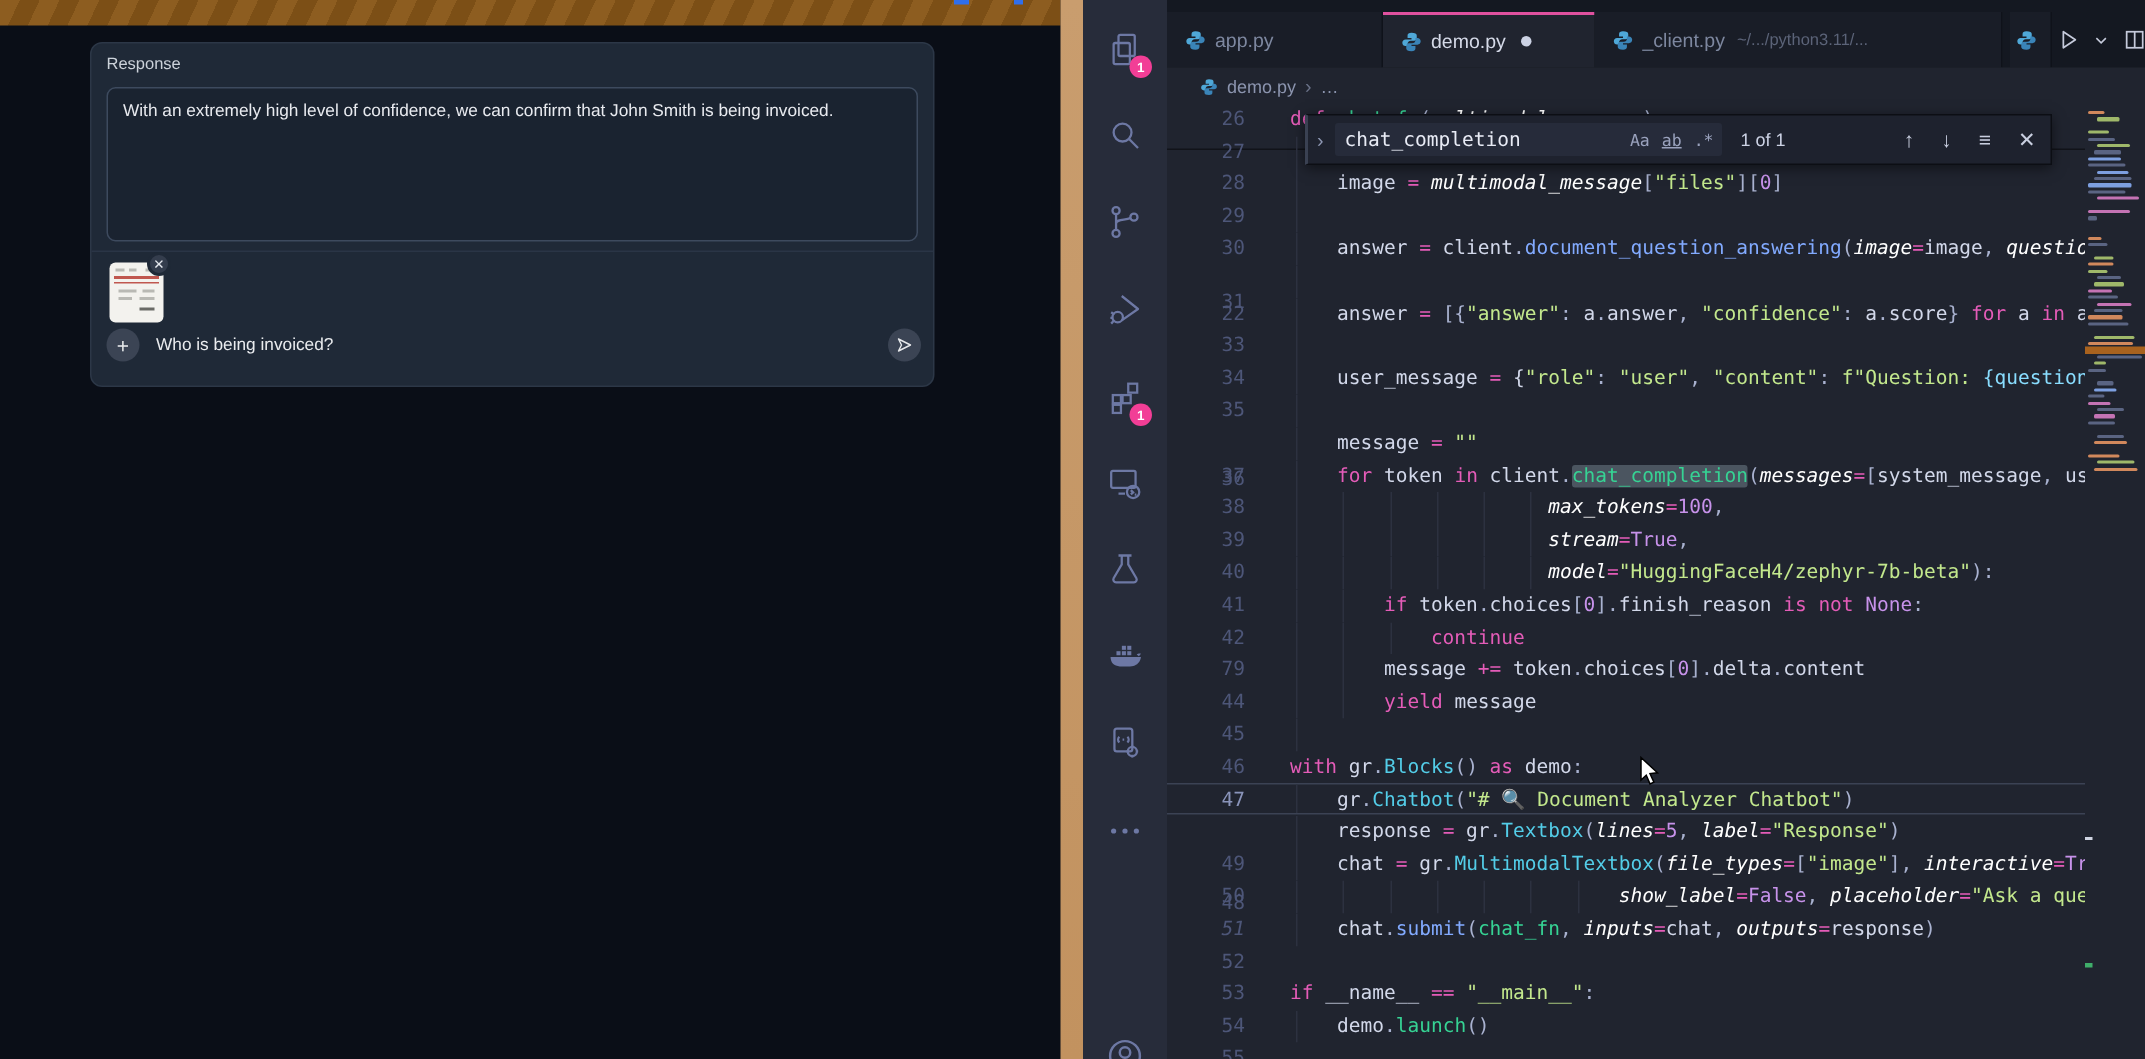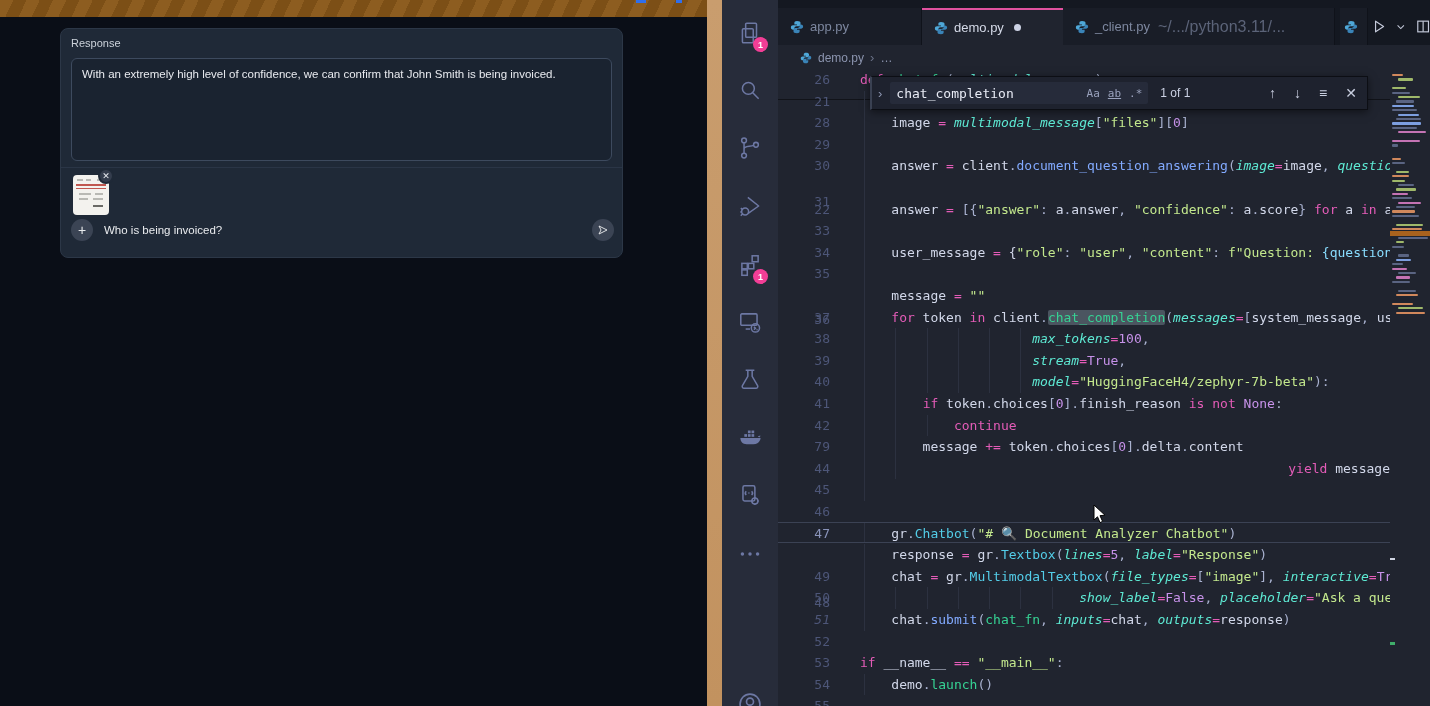--- a/index.html
+++ b/index.html
@@ -37,39 +37,39 @@
   .activity { position:absolute; left:0; top:0; width:56px; height:706px; background:#272c3a; overflow:hidden; }
   .act-item { position:absolute; left:0; width:56px; height:44px; display:flex; align-items:center; justify-content:center; cursor:pointer; }
   .act-item svg { stroke:#6d78a4; fill:none; stroke-width:1.4; }
   .act-badge { position:absolute; width:15px; height:15px; border-radius:50%; background:#f23e96;
     color:#fff; font-size:9px; font-weight:bold; display:flex; align-items:center; justify-content:center; }
   .main { position:absolute; left:56px; top:0; right:0; height:706px; }
   .tabstrip { position:absolute; left:0; top:0; right:0; height:45px; background:#141821; }
   .tab { position:absolute; top:8px; height:37px; display:flex; align-items:center; gap:6px;
     padding:0 12px; font-size:13px; color:#7d879f; background:#191d27; border-right:1px solid #0f121a; cursor:pointer; }
   .tab.active { background:#20242f; border-top:2px solid #e0519f; color:#d5dae8; border-right:none; }
-  .tab .desc { font-size:16px; color:#5b6378; margin-left:2px; }
+  .tab .desc { font-size:11px; color:#5b6378; margin-left:2px; }
   .mod-dot { width:7px; height:7px; border-radius:50%; background:#ccd2e4; margin-left:4px; }
   .editor-actions { position:absolute; top:8px; right:0; height:37px; width:62px; background:#141821;
     display:flex; align-items:center; gap:10px; padding-left:4px; }
   .editor-actions svg { stroke:#c5cadb; fill:none; stroke-width:1.3; cursor:pointer; }
   .breadcrumb { position:absolute; left:0; top:45px; right:0; height:25px; background:#20242f;
     display:flex; align-items:center; gap:6px; padding-left:22px; font-size:12px; color:#8b94ae; }
   .bc-sep { color:#6a7288; font-size:13px; }
 
   .editor { position:absolute; left:0; top:70px; right:0; bottom:0; background:#20242f; overflow:hidden; }
   .ln { position:absolute; left:0; width:52px; text-align:right; color:#4d5678;
     font:13px/21.6px "DejaVu Sans Mono", monospace; cursor:pointer; }
   .ln.cur { color:#8a94ba; }
   .codeline { position:absolute; left:0; right:40px; height:21.6px; padding-left:82px;
     font:13px/21.6px "DejaVu Sans Mono", monospace; white-space:pre; overflow:hidden; cursor:text; }
   .codeline.cur { border-top:1px solid #3b4254; border-bottom:1px solid #3b4254; }
   .guide { position:absolute; top:0; bottom:0; width:1px; background:#2c3140; }
   .tk-t{color:#d2d8ea} .tk-k{color:#e45cb8} .tk-s{color:#c3e88d} .tk-f{color:#82aaff}
-  .tk-c{color:#53cde8} .tk-g{color:#36d394} .tk-p{color:#5eead4;font-style:italic}
+  .tk-c{color:#53cde8} .tk-g{color:#36d394} .tk-p{color:#ffffff;font-style:italic}
   .tk-n{color:#c792ea} .tk-d{color:#a9b2d0} .tk-e{color:#89ddff}
   .tk-m{color:#36d394;background:#4b5560;border-radius:2px}
   .sticky-shadow { position:absolute; left:0; right:40px; top:29px; height:1px; background:rgba(0,0,0,.45); }
 
   .findwidget { position:absolute; left:92px; top:76px; width:498px; height:34px;
     background:#1e222e; border:1px solid #0c0e14; border-left:2px solid #3a4152;
     box-shadow:0 2px 8px rgba(0,0,0,.5); display:flex; align-items:center; z-index:5; }
   .fw-chev { color:#8d96b2; font-size:13px; padding:0 8px 0 6px; cursor:pointer; }
   .fw-input { width:258px; height:22px; background:#262b3a; border-radius:2px;
     display:flex; align-items:center; padding:0 6px; }
@@ -267,21 +267,21 @@
       <span>demo.py</span>
       <span class="bc-sep">›</span>
       <span>…</span>
     </div>
 
     <div class="editor" id="editor">
       <div class="sticky-shadow"></div>
 
     <div class="ln" style="top: -1px;">26</div>
         <div class="codeline" style="top: -1px;"><span class="tk-k">def</span><span class="tk-t"> </span><span class="tk-g">chat_fn</span><span class="tk-d">(</span><span class="tk-p">multimodal_message</span><span class="tk-d">):</span></div>
-        <div class="ln" style="top: 20.6px;">21</div>
+        <div class="ln" style="top: 20.6px;">27</div>
         <div class="codeline" style="top: 20.6px;"><span class="guide" style="left: 86px;"></span><span class="tk-t">    question </span><span class="tk-k">=</span><span class="tk-t"> </span><span class="tk-p">multimodal_message</span><span class="tk-d">[</span><span class="tk-s">"text"</span><span class="tk-d">]</span></div>
         <div class="ln" style="top: 42.2px;">28</div>
         <div class="codeline" style="top: 42.2px;"><span class="guide" style="left: 86px;"></span><span class="tk-t">    image </span><span class="tk-k">=</span><span class="tk-t"> </span><span class="tk-p">multimodal_message</span><span class="tk-d">[</span><span class="tk-s">"files"</span><span class="tk-d">][</span><span class="tk-n">0</span><span class="tk-d">]</span></div>
         <div class="ln" style="top: 63.8px;">29</div>
         <div class="codeline" style="top: 63.8px;"><span class="guide" style="left: 86px;"></span></div>
         <div class="ln" style="top: 85.4px;">30</div>
         <div class="codeline" style="top: 85.4px;"><span class="guide" style="left: 86px;"></span><span class="tk-t">    answer </span><span class="tk-k">=</span><span class="tk-t"> client</span><span class="tk-d">.</span><span class="tk-f">document_question_answering</span><span class="tk-d">(</span><span class="tk-p">image</span><span class="tk-k">=</span><span class="tk-t">image</span><span class="tk-d">, </span><span class="tk-p">question</span></div>
         <div class="ln" style="top: 121px;">31</div>
         <div class="codeline" style="top: 107px;"><span class="guide" style="left: 86px;"></span></div>
         <div class="ln" style="top: 128.6px;">22</div>
@@ -302,24 +302,25 @@
         <div class="codeline" style="top: 279.8px;"><span class="guide" style="left: 86px;"></span><span class="guide" style="left: 117.29px;"></span><span class="guide" style="left: 148.58px;"></span><span class="guide" style="left: 179.87px;"></span><span class="guide" style="left: 211.16px;"></span><span class="guide" style="left: 242.45px;"></span><span class="tk-t">                      </span><span class="tk-p">stream</span><span class="tk-k">=</span><span class="tk-n">True</span><span class="tk-d">,</span></div>
         <div class="ln" style="top: 301.4px;">40</div>
         <div class="codeline" style="top: 301.4px;"><span class="guide" style="left: 86px;"></span><span class="guide" style="left: 117.29px;"></span><span class="guide" style="left: 148.58px;"></span><span class="guide" style="left: 179.87px;"></span><span class="guide" style="left: 211.16px;"></span><span class="guide" style="left: 242.45px;"></span><span class="tk-t">                      </span><span class="tk-p">model</span><span class="tk-k">=</span><span class="tk-s">"HuggingFaceH4/zephyr-7b-beta"</span><span class="tk-d">):</span></div>
         <div class="ln" style="top: 323px;">41</div>
         <div class="codeline" style="top: 323px;"><span class="guide" style="left: 86px;"></span><span class="guide" style="left: 117.29px;"></span><span class="tk-t">        </span><span class="tk-k">if</span><span class="tk-t"> token</span><span class="tk-d">.</span><span class="tk-t">choices</span><span class="tk-d">[</span><span class="tk-n">0</span><span class="tk-d">].</span><span class="tk-t">finish_reason </span><span class="tk-k">is</span><span class="tk-t"> </span><span class="tk-k">not</span><span class="tk-t"> </span><span class="tk-n">None</span><span class="tk-d">:</span></div>
         <div class="ln" style="top: 344.6px;">42</div>
         <div class="codeline" style="top: 344.6px;"><span class="guide" style="left: 86px;"></span><span class="guide" style="left: 117.29px;"></span><span class="guide" style="left: 148.58px;"></span><span class="tk-t">            </span><span class="tk-k">continue</span></div>
         <div class="ln" style="top: 366.2px;">79</div>
         <div class="codeline" style="top: 366.2px;"><span class="guide" style="left: 86px;"></span><span class="guide" style="left: 117.29px;"></span><span class="tk-t">        message </span><span class="tk-k">+=</span><span class="tk-t"> token</span><span class="tk-d">.</span><span class="tk-t">choices</span><span class="tk-d">[</span><span class="tk-n">0</span><span class="tk-d">].</span><span class="tk-t">delta</span><span class="tk-d">.</span><span class="tk-t">content</span></div>
         <div class="ln" style="top: 387.8px;">44</div>
-        <div class="codeline" style="top: 387.8px; text-align: right;"><span class="guide" style="left: 86px;"></span><span class="guide" style="left: 117.29px;"></span><span class="tk-t">        </span><span class="tk-k">yield</span><span class="tk-t"> message</span></div>
+        <div class="codeline" style="top: 387.8px;"><span class="guide" style="left: 86px;"></span><span class="guide" style="left: 117.29px;"></span><span class="tk-t">        </span><span class="tk-k">yield</span><span class="tk-t"> message</span></div>
         <div class="ln" style="top: 409.4px;">45</div>
         <div class="codeline" style="top: 409.4px;"><span class="guide" style="left: 86px;"></span></div>
         <div class="ln" style="top: 431px;">46</div>
+        <div class="codeline" style="top: 431px;"><span class="tk-k">with</span><span class="tk-t"> gr</span><span class="tk-d">.</span><span class="tk-c">Blocks</span><span class="tk-d">() </span><span class="tk-k">as</span><span class="tk-t"> demo</span><span class="tk-d">:</span></div>
         <div class="ln cur" style="top: 452.6px;">47</div>
         <div class="codeline cur" style="top: 451.6px;"><span class="guide" style="left: 86px;"></span><span class="tk-t">    gr</span><span class="tk-d">.</span><span class="tk-c">Chatbot</span><span class="tk-d">(</span><span class="tk-s">"# 🔍 Document Analyzer Chatbot"</span><span class="tk-d">)</span></div>
         <div class="ln" style="top: 474.2px; margin-top: 48px;">48</div>
         <div class="codeline" style="top: 474.2px;"><span class="guide" style="left: 86px;"></span><span class="tk-t">    response </span><span class="tk-k">=</span><span class="tk-t"> gr</span><span class="tk-d">.</span><span class="tk-c">Textbox</span><span class="tk-d">(</span><span class="tk-p">lines</span><span class="tk-k">=</span><span class="tk-n">5</span><span class="tk-d">, </span><span class="tk-p">label</span><span class="tk-k">=</span><span class="tk-s">"Response"</span><span class="tk-d">)</span></div>
         <div class="ln" style="top: 495.8px;">49</div>
         <div class="codeline" style="top: 495.8px;"><span class="guide" style="left: 86px;"></span><span class="tk-t">    chat </span><span class="tk-k">=</span><span class="tk-t"> gr</span><span class="tk-d">.</span><span class="tk-c">MultimodalTextbox</span><span class="tk-d">(</span><span class="tk-p">file_types</span><span class="tk-k">=</span><span class="tk-d">[</span><span class="tk-s">"image"</span><span class="tk-d">], </span><span class="tk-p">interactive</span><span class="tk-k">=</span><span class="tk-n">True</span></div>
         <div class="ln" style="top: 517.4px;">50</div>
         <div class="codeline" style="top: 517.4px;"><span class="guide" style="left: 86px;"></span><span class="guide" style="left: 117.29px;"></span><span class="guide" style="left: 148.58px;"></span><span class="guide" style="left: 179.87px;"></span><span class="guide" style="left: 211.16px;"></span><span class="guide" style="left: 242.45px;"></span><span class="guide" style="left: 273.74px;"></span><span class="tk-t">                            </span><span class="tk-p">show_label</span><span class="tk-k">=</span><span class="tk-n">False</span><span class="tk-d">, </span><span class="tk-p">placeholder</span><span class="tk-k">=</span><span class="tk-s">"Ask a question about the document"</span></div>
         <div class="ln" style="top: 539px; font-style: italic;">51</div>
         <div class="codeline" style="top: 539px;"><span class="guide" style="left: 86px;"></span><span class="tk-t">    chat</span><span class="tk-d">.</span><span class="tk-f">submit</span><span class="tk-d">(</span><span class="tk-g">chat_fn</span><span class="tk-d">, </span><span class="tk-p">inputs</span><span class="tk-k">=</span><span class="tk-t">chat</span><span class="tk-d">, </span><span class="tk-p">outputs</span><span class="tk-k">=</span><span class="tk-t">response</span><span class="tk-d">)</span></div>

